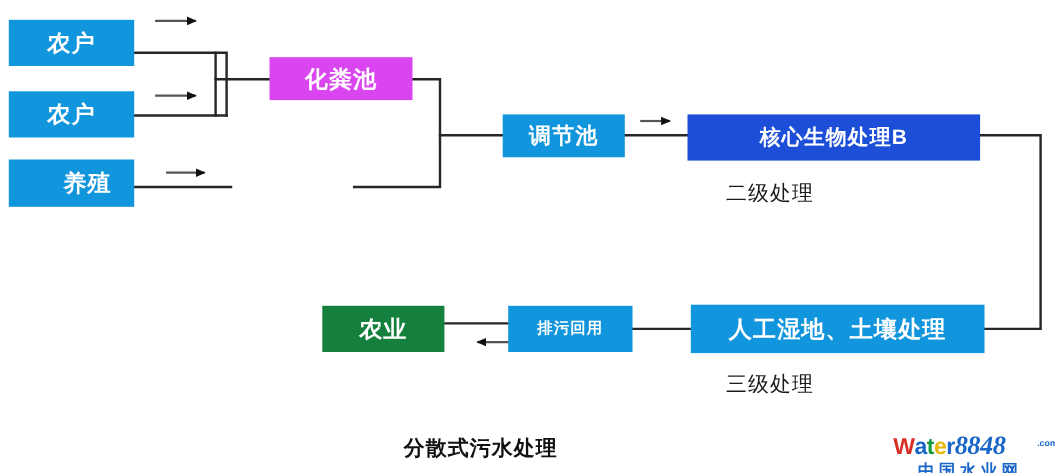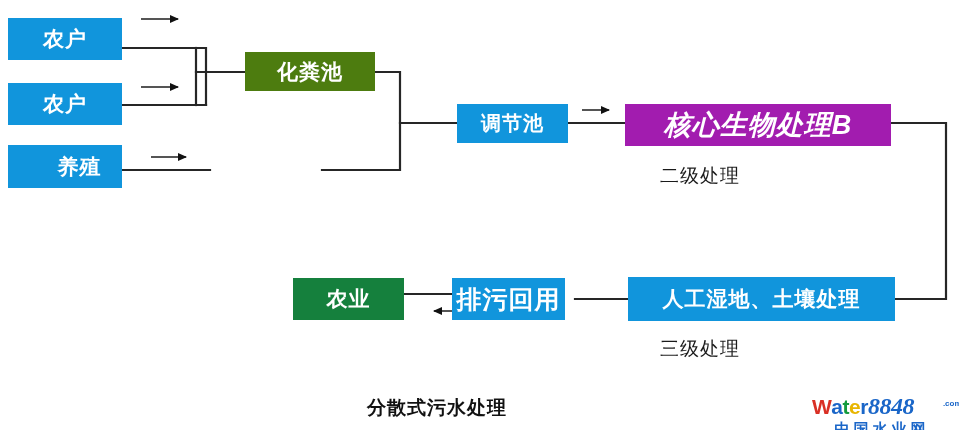--- a/index.html
+++ b/index.html
@@ -145,25 +145,25 @@
       <line x1="141" y1="87" x2="178" y2="87" marker-end="url(#ah-right)"></line>
       <line x1="151" y1="157" x2="186" y2="157" marker-end="url(#ah-right)"></line>
       <line x1="582" y1="110" x2="609" y2="110" marker-end="url(#ah-right)"></line>
       <line x1="471" y1="311" x2="434" y2="311" marker-end="url(#ah-left)"></line>
     </g>
   </svg>
 
   <div class="node-box" style="left: 8px; top: 18px; width: 114px; height: 42px; font-size: 21px; background: rgb(17, 149, 220); color: rgb(255, 255, 255);">农户</div>
   <div class="node-box" style="left: 8px; top: 83px; width: 114px; height: 42px; font-size: 21px; background: rgb(17, 149, 220); color: rgb(255, 255, 255);">农户</div>
   <div class="node-box" style="left: 8px; top: 145px; width: 114px; height: 43px; font-size: 21px; background: rgb(17, 149, 220); color: rgb(255, 255, 255); padding-left: 29px;">养殖</div>
-  <div class="node-box" style="left: 245px; top: 52px; width: 130px; height: 39px; font-size: 21px; background: #4d7c0f; color: rgb(255, 255, 255);">化粪池</div>
+  <div class="node-box" style="left: 245px; top: 52px; width: 130px; height: 39px; font-size: 21px; background: #d946ef; color: rgb(255, 255, 255);">化粪池</div>
   <div class="node-box" style="left: 457px; top: 104px; width: 111px; height: 39px; font-size: 20px; background: rgb(17, 149, 220); color: rgb(255, 255, 255);">调节池</div>
-  <div class="node-box" style="left: 625px; top: 104px; width: 266px; height: 42px; font-size: 27px; background: #a21caf; color: rgb(255, 255, 255); font-style: italic;">核心生物处理B</div>
+  <div class="node-box" style="left: 625px; top: 104px; width: 266px; height: 42px; font-size: 19px; background: #1d4ed8; color: rgb(255, 255, 255);">核心生物处理B</div>
   <div class="node-box" style="left: 628px; top: 277px; width: 267px; height: 44px; font-size: 21px; background: rgb(17, 149, 220); color: rgb(255, 255, 255);">人工湿地、土壤处理</div>
-  <div class="node-box" style="left: 452px; top: 278px; width: 113px; height: 42px; font-size: 25px; background: rgb(17, 149, 220); color: rgb(255, 255, 255);">排污回用</div>
+  <div class="node-box" style="left: 462px; top: 278px; width: 113px; height: 42px; font-size: 14px; background: rgb(17, 149, 220); color: rgb(255, 255, 255);">排污回用</div>
   <div class="node-box" style="left: 293px; top: 278px; width: 111px; height: 42px; font-size: 21px; background: #15803d; color: rgb(255, 255, 255);">农业</div>
 
   <div class="stage-label" style="left: 700px; top: 163px; transform: translateX(-50%); color: rgb(26, 26, 26);">二级处理</div>
   <div class="stage-label" style="left: 700px; top: 336px; transform: translateX(-50%); color: rgb(26, 26, 26);">三级处理</div>
 
   <div class="chart-title" id="figure-title" style="left: 367px; top: 395px;">分散式污水处理</div>
 
   <div class="watermark">
     <div class="wm-top">
       <span id="wm-letters"><span style="color: rgb(217, 48, 37);">W</span><span style="color: rgb(26, 102, 200);">a</span><span style="color: rgb(21, 155, 62);">t</span><span style="color: rgb(232, 181, 0);">e</span><span style="color: rgb(26, 102, 200);">r</span></span><span class="wm-num">8848</span><span class="wm-com">.com</span>

